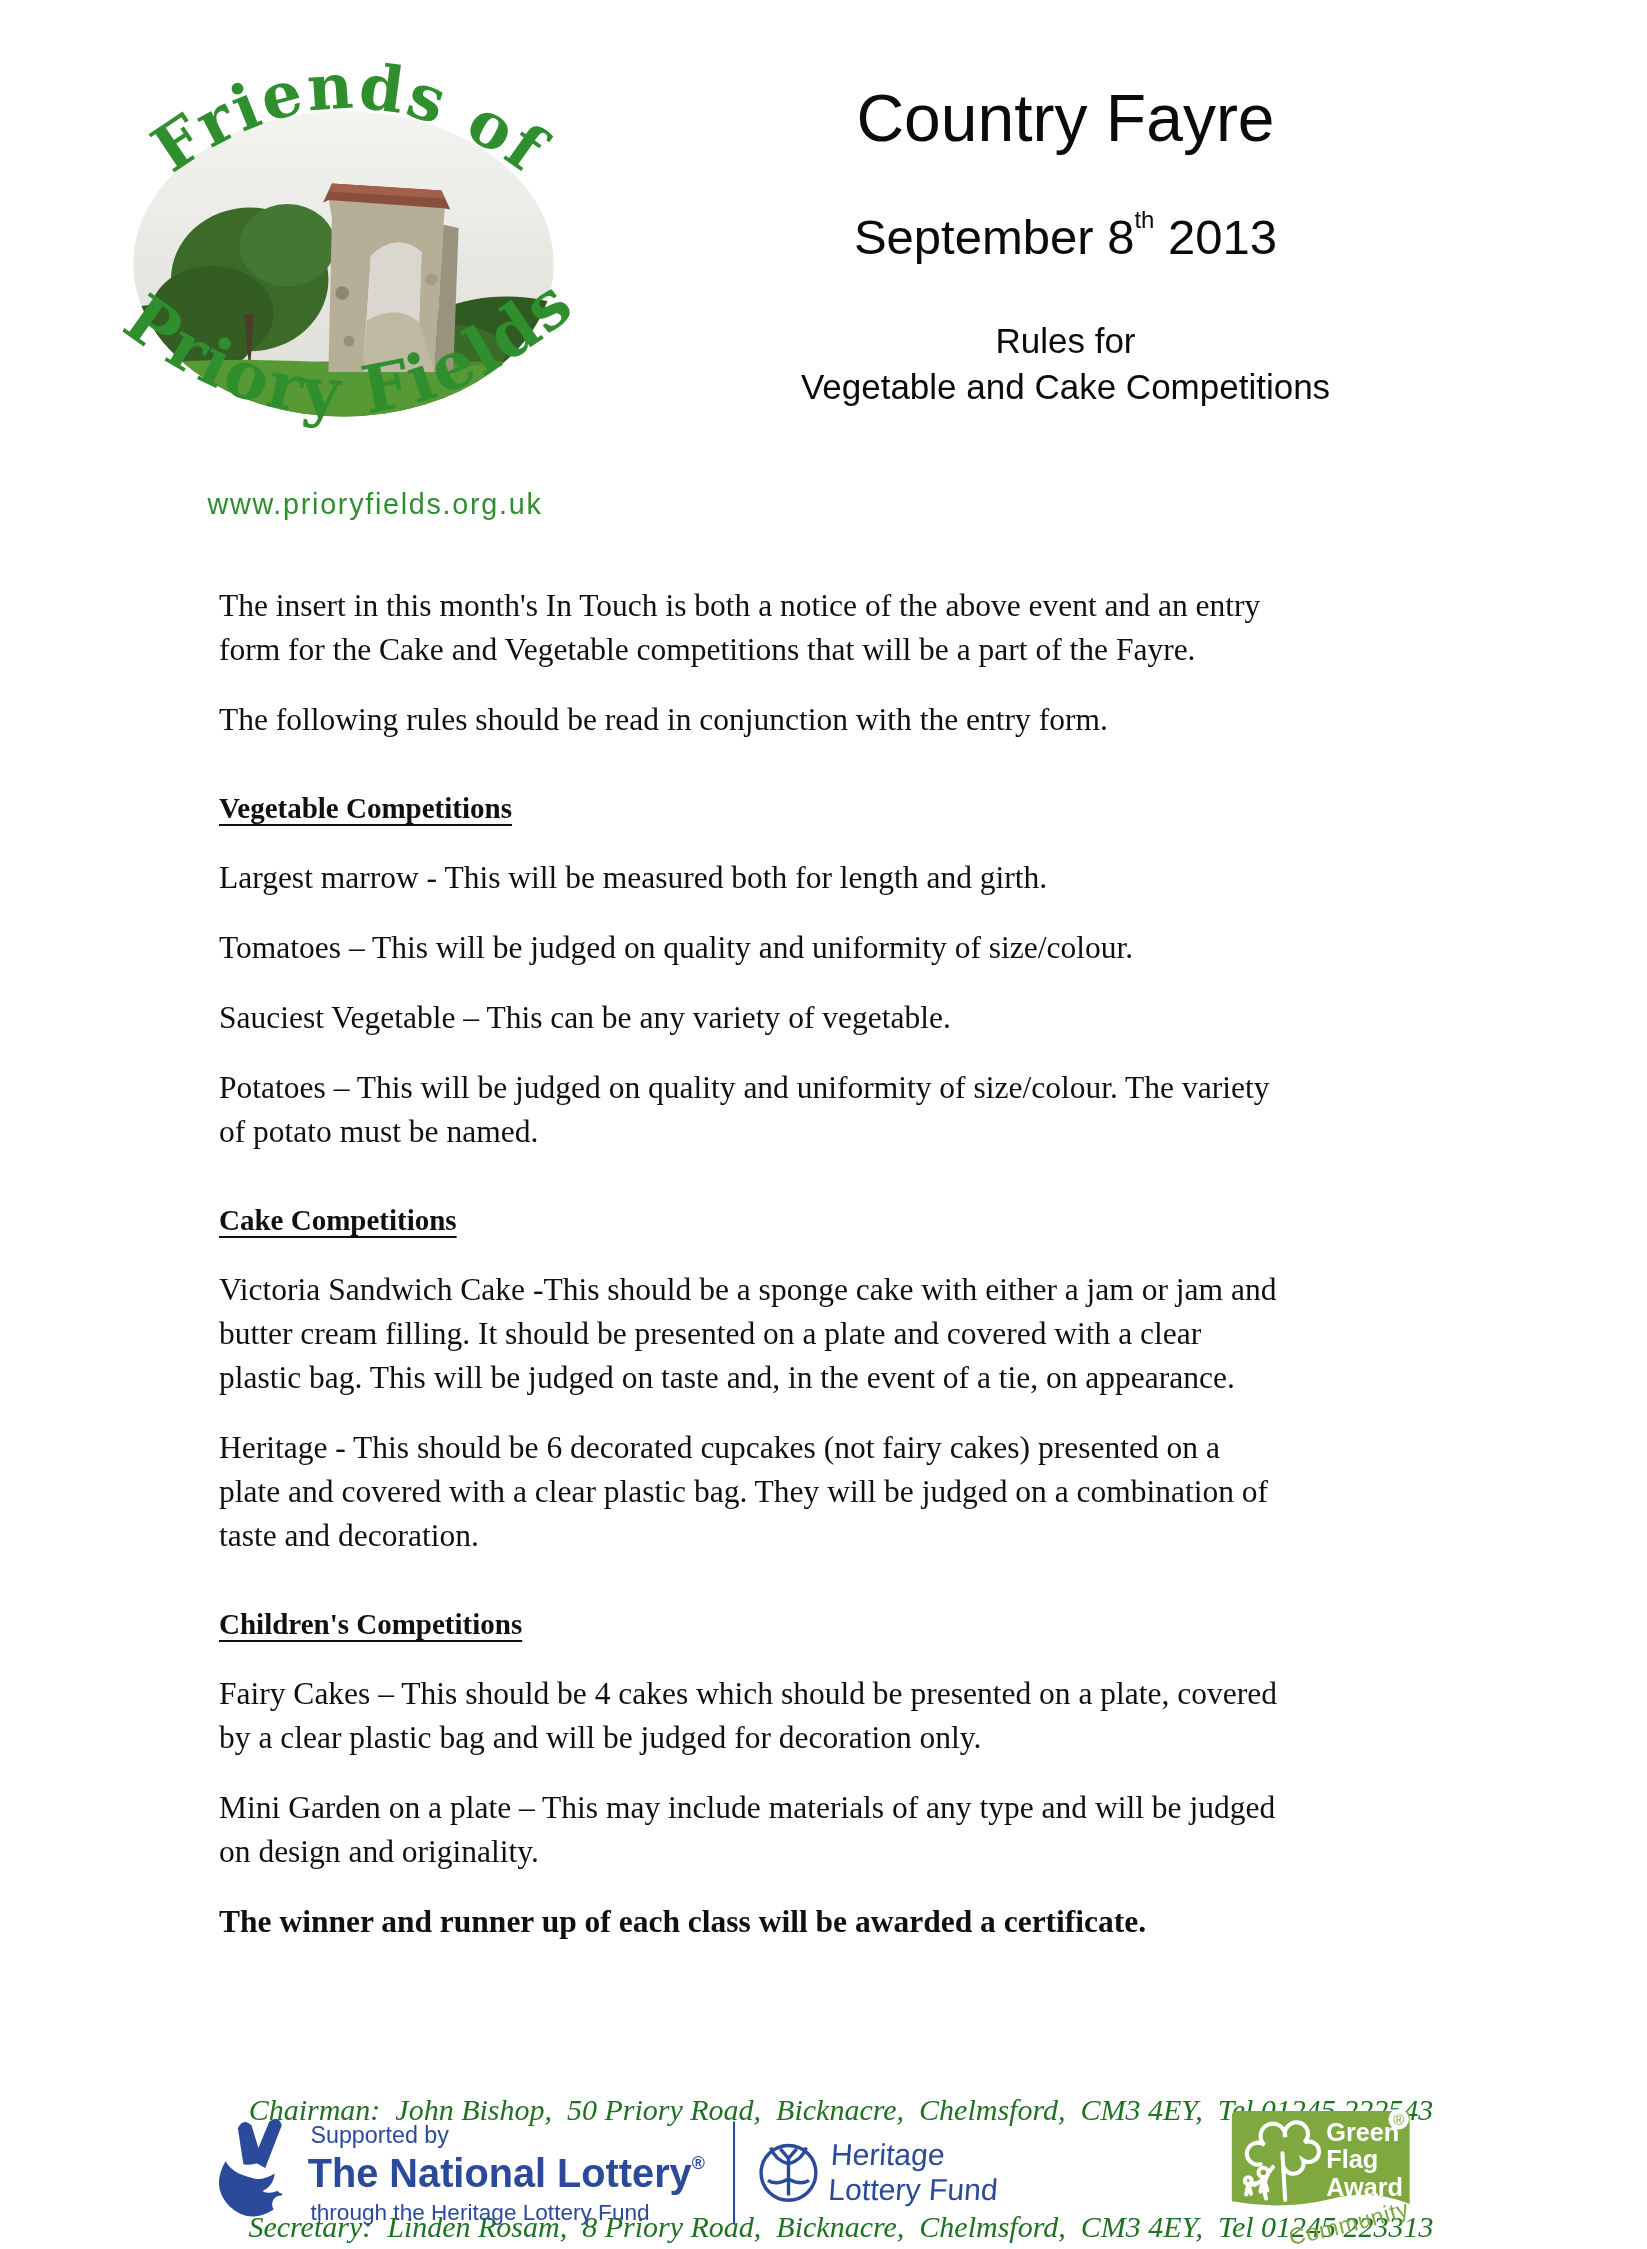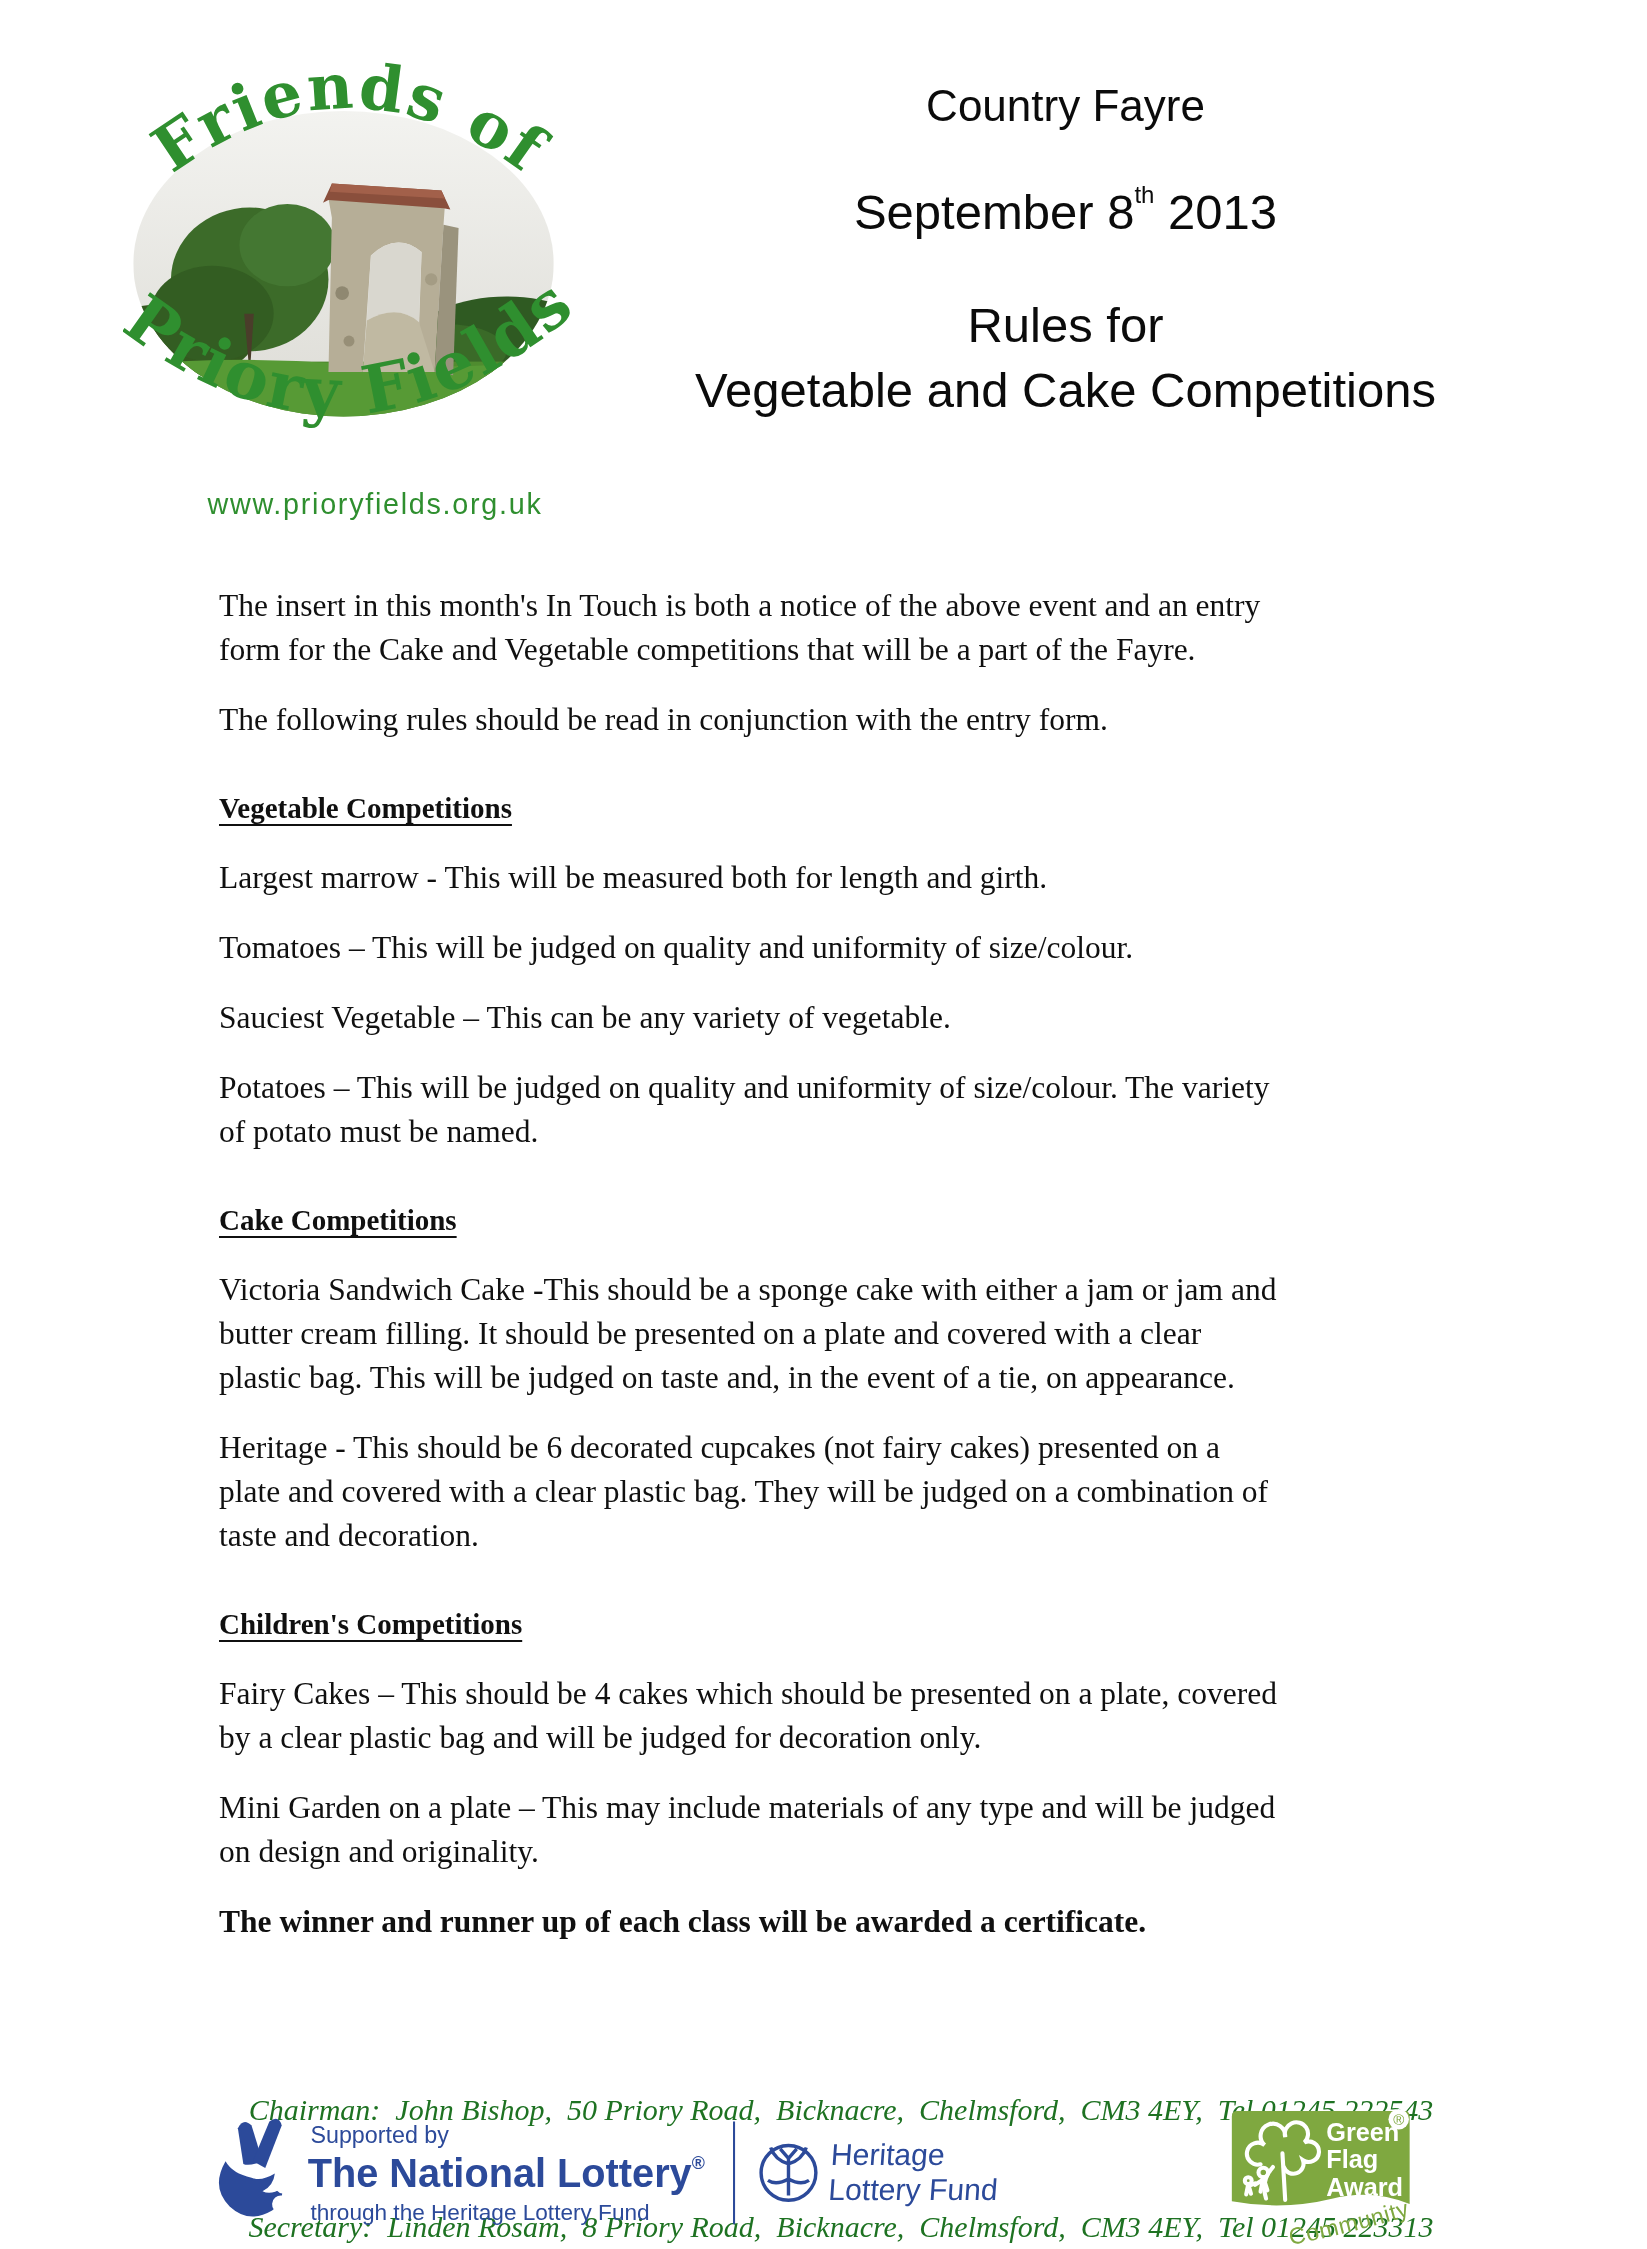--- a/index.html
+++ b/index.html
@@ -16,24 +16,24 @@
   
   .logo-wrap{position:absolute;left:123px;top:19px;width:452px;height:514px;}
 
   
   .title-block{
     position:absolute;left:637px;top:82px;width:857px;
     text-align:center;
     font-family:"Liberation Sans", sans-serif;
     color:#0b0b0b;
   }
-  .main-title{font-size:44px;line-height:1.1;font-weight:500;letter-spacing:0;}
+  .main-title{font-size:66px;line-height:1.1;font-weight:500;letter-spacing:0;}
   .date-line{margin-top:51px;font-size:49px;font-weight:500;}
   .date-line sup{font-size:24px;vertical-align:26px;}
-  .subtitle{margin-top:53px;font-size:49px;font-weight:500;line-height:1.32;}
+  .subtitle{margin-top:53px;font-size:35px;font-weight:500;line-height:1.32;}
 
   
   .doc-body{
     position:absolute;left:219px;top:584px;width:1275px;
     font-size:31.5px;line-height:44px;
   }
   .doc-body p{margin:0 0 26px 0;}
   .doc-body h3{
     margin:44px 0 26px 0;
     font-size:29px;line-height:44px;font-weight:bold;

